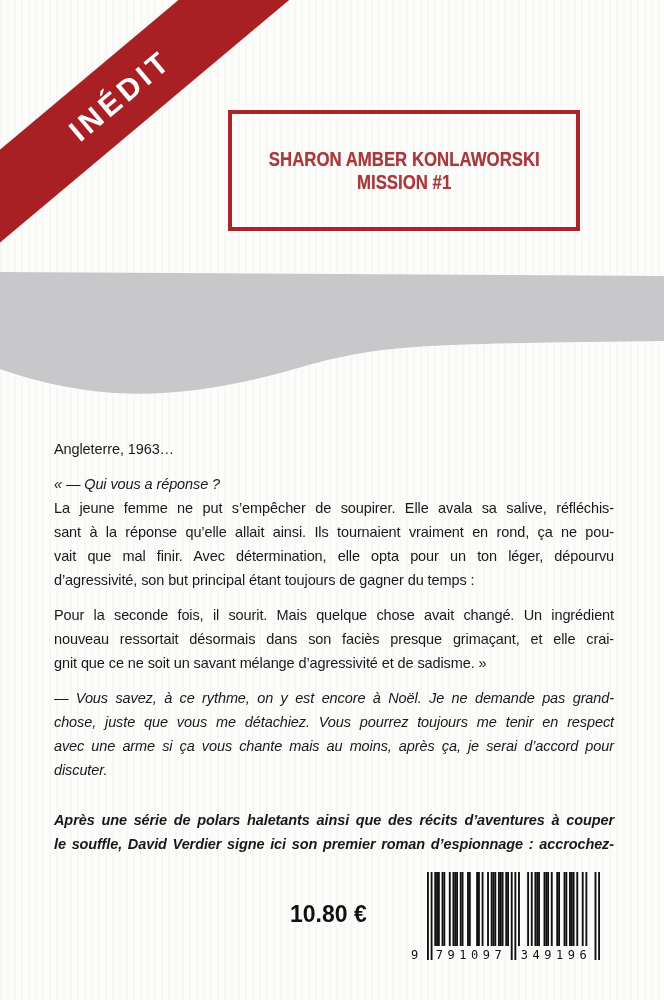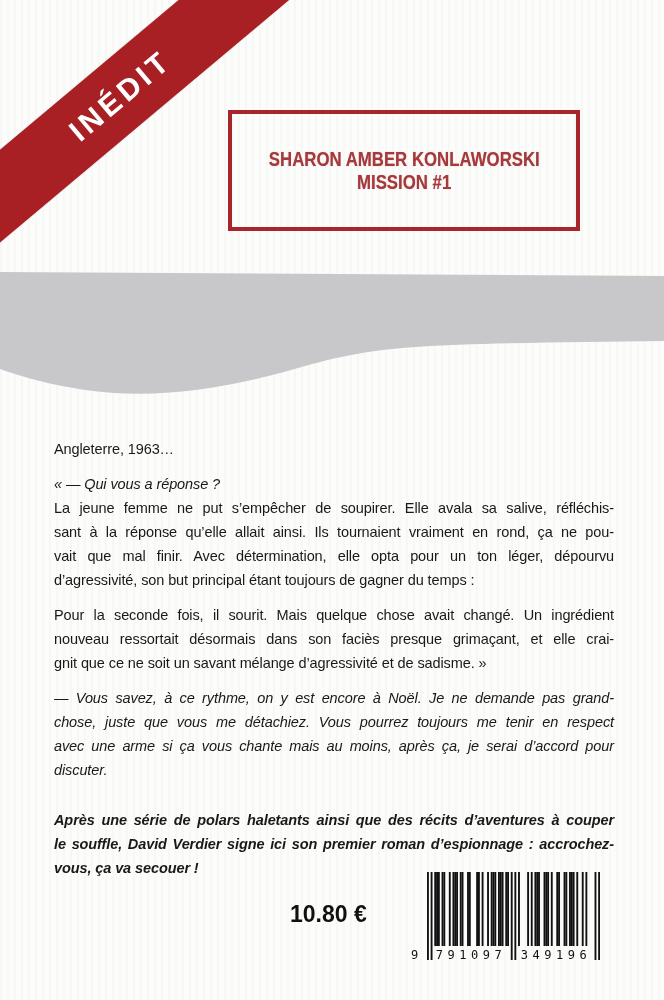--- a/index.html
+++ b/index.html
@@ -156,21 +156,20 @@
         </div>
         <div class="para">
           <div class="line it just">— Vous savez, à ce rythme, on y est encore à Noël. Je ne demande pas grand-</div>
           <div class="line it just">chose, juste que vous me détachiez. Vous pourrez toujours me tenir en respect</div>
           <div class="line it just">avec une arme si ça vous chante mais au moins, après ça, je serai d’accord pour</div>
           <div class="line it">discuter.</div>
         </div>
         <div class="para blurb">
           <div class="line bi just">Après une série de polars haletants ainsi que des récits d’aventures à couper</div>
           <div class="line bi just">le souffle, David Verdier signe ici son premier roman d’espionnage : accrochez-</div>
-          <div class="line bi">vous, ça va secouer !</div>
         </div>
       </div>
   </div>
 
   <div class="price">10.80 €</div>
 
   <div class="barcode">
     <svg id="barcode-svg" width="173" height="90" viewBox="0 0 173 90">
         <rect x="0.00" y="0" width="1.87" height="88" fill="#111"></rect>
         <rect x="3.64" y="0" width="1.87" height="88" fill="#111"></rect>

